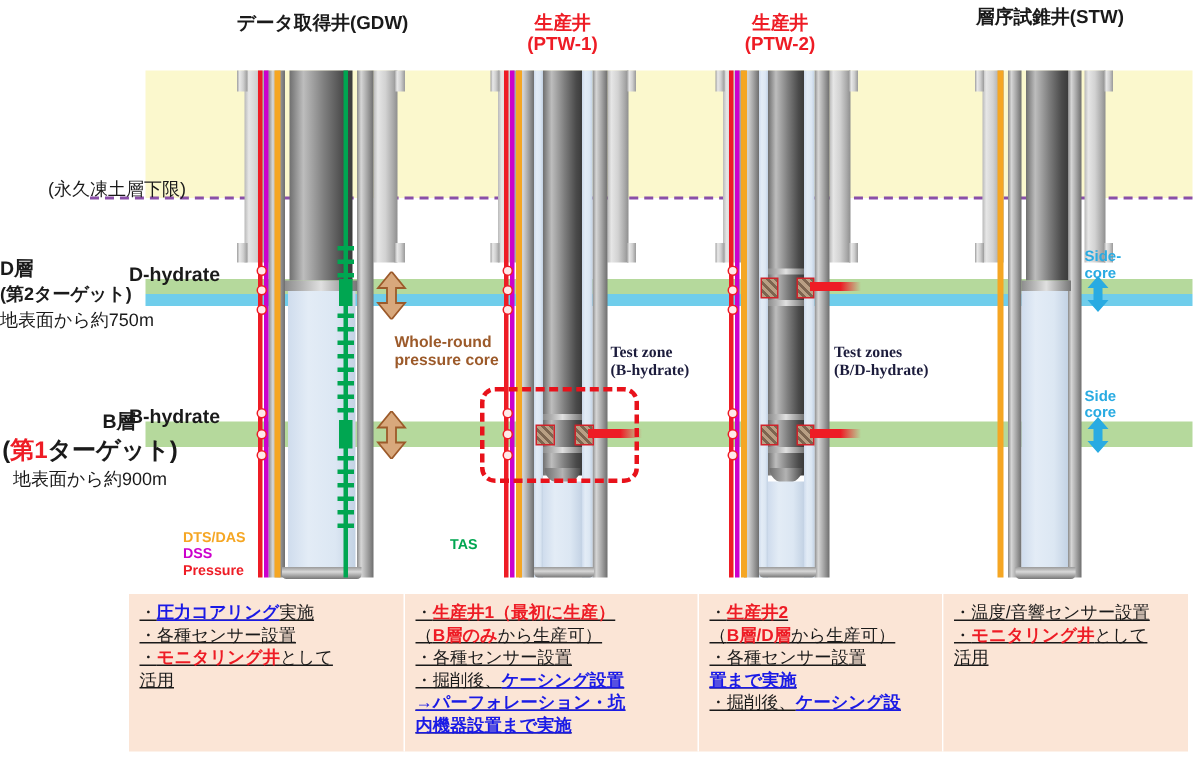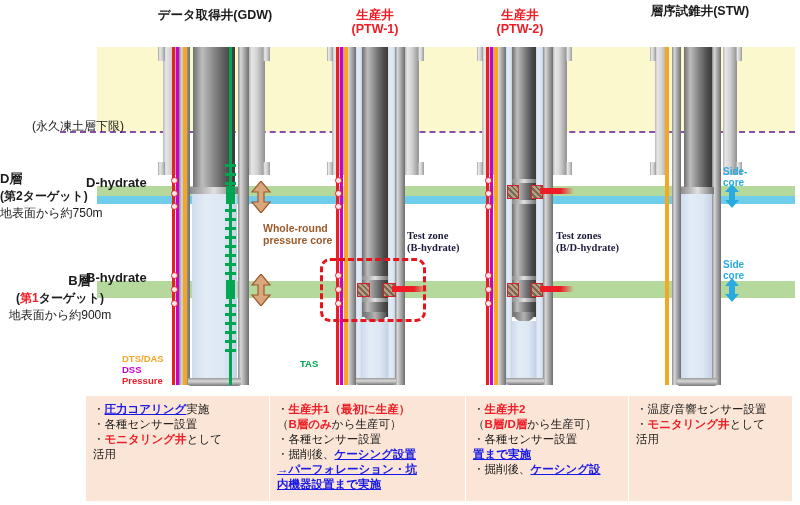--- a/index.html
+++ b/index.html
@@ -75,21 +75,21 @@
   .cyan{color:#29abe2;font-weight:bold;font-size:10px;line-height:11px;}
   .legend-o{color:#f5a623;font-weight:bold;font-size:9.5px;line-height:11px;}
   .legend-m{color:#cc00cc;font-weight:bold;font-size:9.5px;line-height:11px;}
   .legend-r{color:#ee1c25;font-weight:bold;font-size:9.5px;line-height:11px;}
   .legend-g{color:#00a651;font-weight:bold;font-size:9.5px;line-height:11px;}
 
   
   .boxrow{position:absolute;left:86px;top:396px;width:706px;height:105px;display:flex;}
   .box{background:#fbe5d6;border-right:1px solid #ffffff;padding:6px 5px 4px 7px;box-sizing:border-box;}
   .box:last-child{border-right:none;}
-  .box p{margin:0;font-size:11.5px;line-height:15px;color:#1a1a1a;}
+  .box p{margin:0;font-size:11.5px;line-height:15px;color:#1a1a1a;text-decoration:underline;}
   .bred{color:#ee1c25;font-weight:bold;}
   .bblue{color:#1a1ae6;font-weight:bold;text-decoration:underline;}
 </style>
 </head>
 <body>
 
 <div class="stage">
 
   <div class="abs ttl" style="left:120px;top:8px;width:190px;">
     <span>データ取得井(GDW)</span>
@@ -128,21 +128,21 @@
     <div class="lbl" style="font-size:12px;">
       <span>地表面から約750m</span>
     </div>
   </div>
   <div class="abs lbl lbl-b" style="left:86px;top:175px;font-size:13px;">
     <span>D-hydrate</span>
   </div>
 
   <div class="abs" style="left:0px;top:272px;width:120px;text-align:center;">
     <div class="lbl lbl-b" style="font-size:13px;padding-left:39px;">B層</div>
-    <div class="lbl lbl-b" style="font-size:12px;">
+    <div class="lbl lbl-b" style="font-size:16px;">
       <span>(</span><span class="red">第1</span><span>ターゲット)</span>
     </div>
     <div class="lbl" style="font-size:12px;">
       <span>地表面から約900m</span>
     </div>
   </div>
   <div class="abs lbl lbl-b" style="left:86px;top:270px;font-size:13px;">
     <span>B-hydrate</span>
   </div>
 

